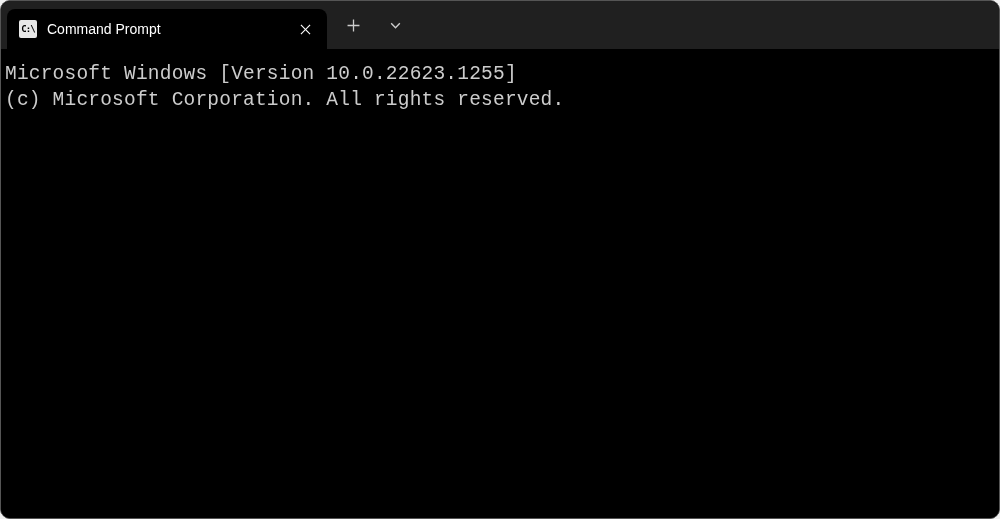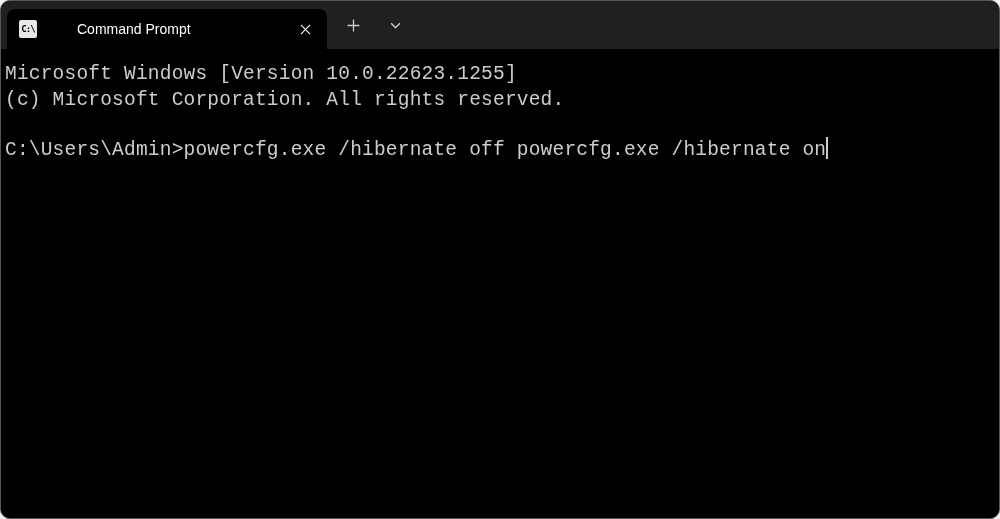--- a/index.html
+++ b/index.html
@@ -59,21 +59,20 @@
       font-weight: bold;
       letter-spacing: -1px;
       overflow: hidden;
     }
     .tab-title {
       color: #ffffff;
       font-size: 14px;
       flex: 1;
       white-space: nowrap;
       overflow: hidden;
-      margin-left: 30px;
     }
     .tab-close {
       width: 24px;
       height: 24px;
       display: flex;
       align-items: center;
       justify-content: center;
       color: #ffffff;
       cursor: pointer;
       border-radius: 4px;
@@ -149,14 +148,14 @@
       </div>
       <div class="action-btn">
         <svg viewBox="0 0 12 12" stroke="currentColor" stroke-width="1.3" fill="none">
           <polyline points="2,4 6,8 10,4"></polyline>
         </svg>
       </div>
     </div>
   </div>
   <div class="terminal-content"><span>Microsoft Windows [Version 10.0.22623.1255]</span>
 <span>(c) Microsoft Corporation. All rights reserved.</span>
-<div class="prompt-line"><span>C:\Users\Admin&gt;</span><span>powercfg.exe /hibernate off powercfg.exe /hibernate on</span><span class="cursor"></span></div></div>
+</div>
 </div>
 
 </body></html>

